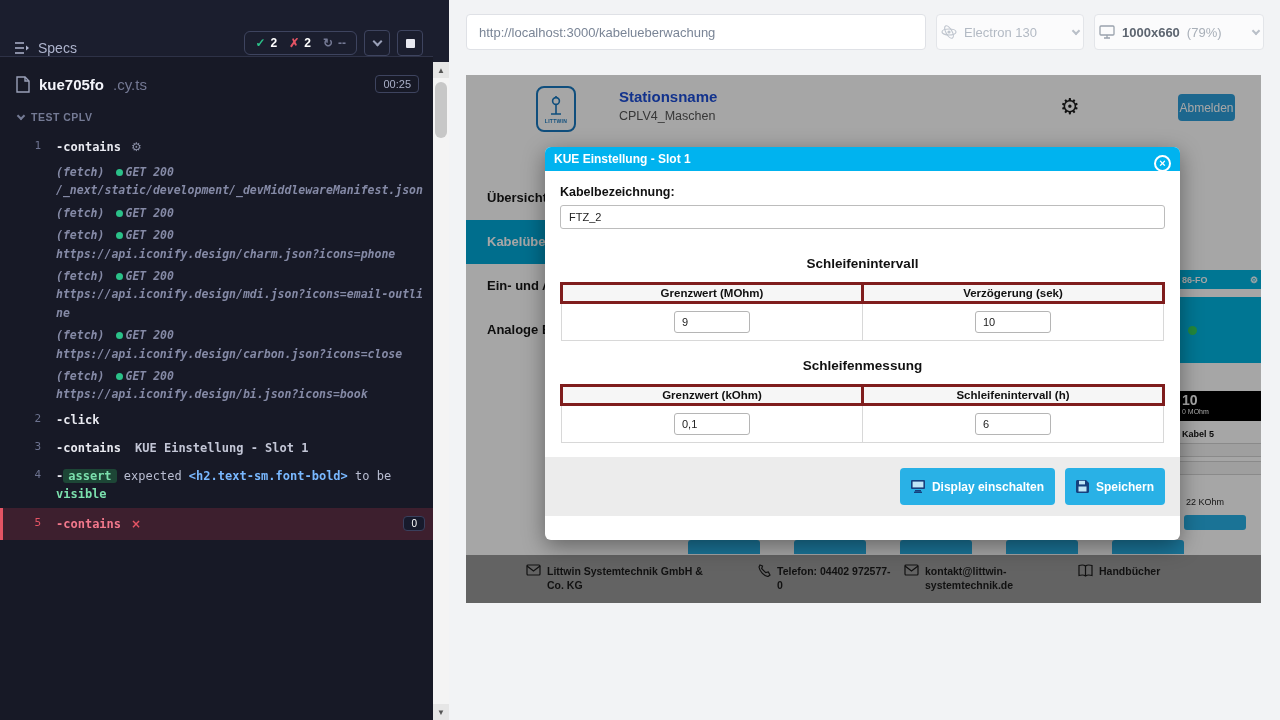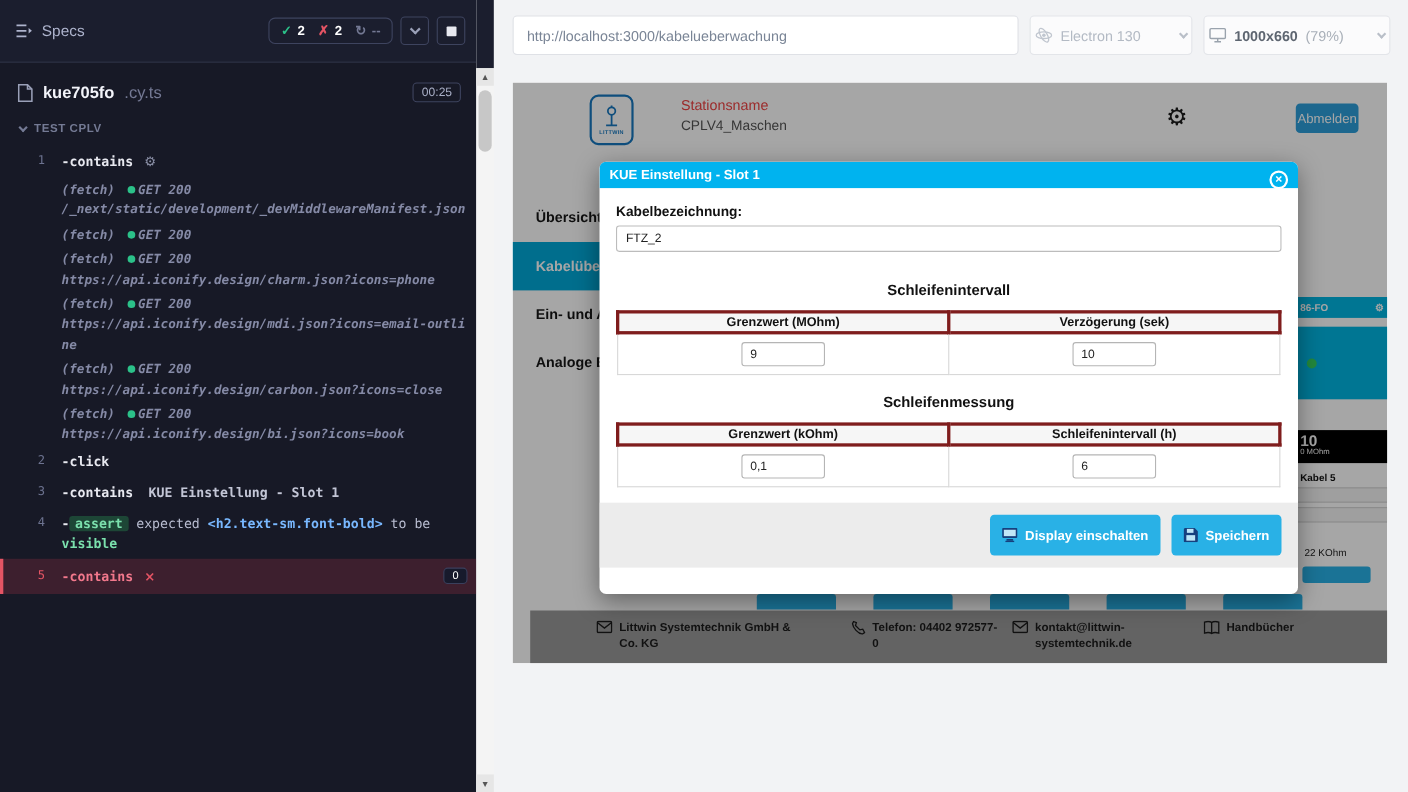--- a/index.html
+++ b/index.html
@@ -2,21 +2,21 @@
 <html><head>
 <meta charset="utf-8">
 <style>
   * { margin:0; padding:0; box-sizing:border-box; }
   html,body { background:#e9eaec; }
   body { font-family:"Liberation Sans", sans-serif; }
   .screen { position:relative; width:1280px; height:720px; background:#f2f3f5; overflow:hidden; }
 
   
   .cy-panel { position:absolute; left:0; top:0; width:433px; height:720px; background:#171926; color:#d8dae6; overflow:hidden; }
-  .cy-header { height:57px; background:#1b1e2e; border-bottom:1px solid #2e3247; display:flex; align-items:center; padding:0 10px 0 14px; gap:12px; }
+  .cy-header { height:57px; background:#1b1e2e; border-bottom:1px solid #2e3247; display:flex; align-items:flex-end; padding:0 10px 0 14px; gap:12px; }
   .specs-btn { display:flex; align-items:center; gap:8px; color:#aeb4cd; font-size:14px; }
   .cy-header .right { margin-left:auto; display:flex; align-items:center; gap:7px; }
   .stats-box { display:flex; align-items:center; gap:12px; border:1px solid #3e445f; border-radius:6px; padding:4px 10px; font-size:12px; font-weight:bold; color:#fff; }
   .stat { display:flex; align-items:center; gap:5px; }
   .ic-check { color:#2bc189; font-size:12px; }
   .ic-cross { color:#e45464; font-size:12px; }
   .ic-refresh { color:#747994; font-size:12px; }
   .stat .pending { color:#747994; }
   .sq-btn { width:26px; height:26px; border:1px solid #3e445f; border-radius:4px; display:flex; align-items:center; justify-content:center; }
   .chev { width:7px; height:7px; border-right:2px solid #9aa0b8; border-bottom:2px solid #9aa0b8; transform:rotate(45deg); margin-top:-3px; }
@@ -69,21 +69,21 @@
   .vp-zoom { color:#a8afb8; }
   .chev-gray { width:6px; height:6px; border-right:2px solid #b9bfc8; border-bottom:2px solid #b9bfc8; transform:rotate(45deg); margin-left:auto; margin-top:-3px; }
 
   
   .aut { position:absolute; left:17px; top:75px; width:795px; height:528px; background:#fff; overflow:hidden; }
   .app { position:absolute; inset:0; }
   .app-header { position:relative; height:67px; background:#fff; }
   .logo-box { position:absolute; left:70px; top:11px; width:40px; height:46px; background:#fff; border:2px solid #1879c0; border-radius:8px; display:flex; flex-direction:column; align-items:center; justify-content:center; gap:1px; }
   .logo-text { font-size:5px; color:#1879c0; font-weight:bold; letter-spacing:.3px; }
   .station-block { position:absolute; left:153px; top:13px; }
-  .station-label { font-size:13px; font-weight:normal; color:#ef4444; }
+  .station-label { font-size:15px; font-weight:bold; color:#1d4ed8; }
   .station-value { font-size:12.5px; color:#555; margin-top:4px; }
   .hdr-gear { position:absolute; left:594px; top:19px; font-size:22px; color:#1c1c1c; }
   .logout-btn { position:absolute; left:712px; top:19px; width:57px; height:27px; background:#2d9fdb; color:#fff; font-size:12px; border:none; border-radius:4px; font-family:"Liberation Sans", sans-serif; }
   .app-sidebar { position:absolute; left:0; top:67px; width:160px; padding-top:34px; }
   .side-item { height:44px; line-height:44px; padding-left:21px; font-size:13px; font-weight:bold; color:#161616; white-space:nowrap; overflow:hidden; }
   .side-item.active { background:#00a9d9; color:#fff; }
 
   
   .frag-card { position:absolute; left:712px; top:195px; width:84px; }
   .frag-head { height:19px; background:#00b5e2; color:#fff; font-size:9px; font-weight:bold; display:flex; align-items:center; padding:0 4px; justify-content:space-between; }
@@ -91,21 +91,21 @@
   .frag-dot { position:absolute; left:10px; top:29px; width:9px; height:9px; border-radius:50%; background:#37d05c; }
   .frag-display { margin-top:28px; background:#000; color:#fff; padding:2px 4px; height:30px; }
   .frag-display .big { font-size:14px; font-weight:bold; line-height:1.1; }
   .frag-display .small { font-size:7px; }
   .frag-cable { font-size:9px; color:#111; margin-top:8px; padding-left:4px; font-weight:bold; }
   .frag-line { height:14px; border:1px solid #d5d5d5; background:#f4f4f4; margin-top:4px; }
   .frag-kohm { font-size:9px; color:#222; margin-top:22px; padding-left:8px; }
   .frag-btn { width:62px; height:15px; background:#29b1e6; border-radius:3px; margin:8px 0 0 6px; }
   .strip-btn { position:absolute; top:465px; height:14px; width:72px; background:#29b1e6; border-radius:3px 3px 0 0; }
 
-  .app-footer { position:absolute; left:16px; bottom:0; width:100%; height:48px; background:#989898; }
+  .app-footer { position:absolute; left:0; bottom:0; width:100%; height:48px; background:#989898; }
   .foot-col { position:absolute; top:9px; display:flex; gap:6px; align-items:flex-start; }
   .foot-text { font-size:10.5px; font-weight:bold; color:#1b1b1b; line-height:1.35; }
   .fc1 { left:60px; } .fc1 .foot-text { width:168px; }
   .fc2 { left:292px; } .fc2 .foot-text { width:118px; }
   .fc3 { left:438px; } .fc3 .foot-text { width:102px; }
   .fc4 { left:612px; }
 
   .backdrop { position:absolute; inset:0; background:rgba(0,0,0,0.35); z-index:5; }
 
   

